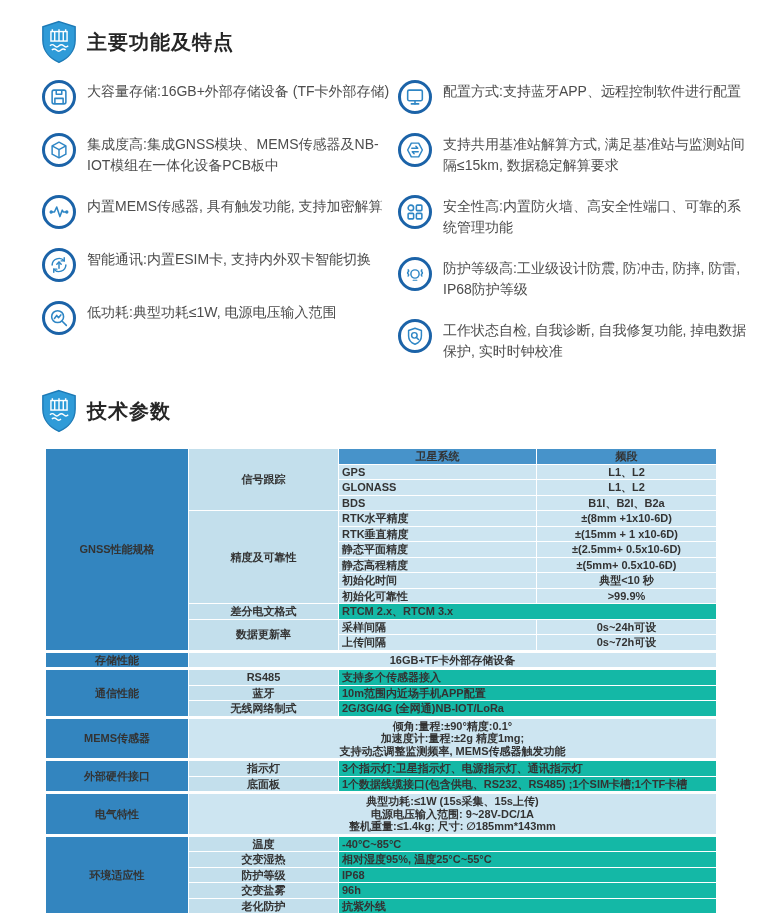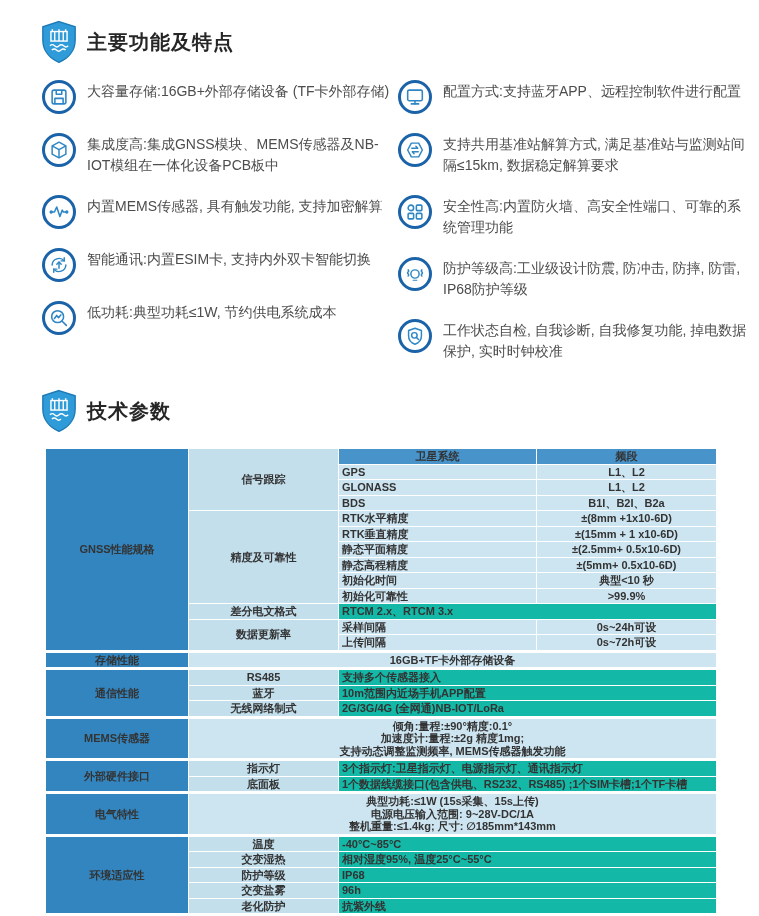--- a/index.html
+++ b/index.html
@@ -134,21 +134,21 @@
       <div class="feature">
         <span class="f-icon">
           <svg viewBox="0 0 24 24">
               <g fill="none" stroke="#2e86c5" stroke-width="1.7" stroke-linecap="round" stroke-linejoin="round">
             <circle cx="10.5" cy="10.5" r="6.5"></circle>
                 <path d="M15.5 15.5 L20 20"></path>
             <path d="M7 12.5 L9.5 9.2 L11.5 11.6 L14 8.6"></path>
           </g>
             </svg>
         </span>
-        <div class="f-text">低功耗:典型功耗≤1W, 节约供电系统成本</div>
+        <div class="f-text">低功耗:典型功耗≤1W, 电源电压输入范围</div>
       </div>
 
     </div>
 
     <div class="fcol">
 
       <div class="feature">
         <span class="f-icon">
           <svg viewBox="0 0 24 24">
               <g fill="none" stroke="#2e86c5" stroke-width="1.7" stroke-linecap="round" stroke-linejoin="round">

